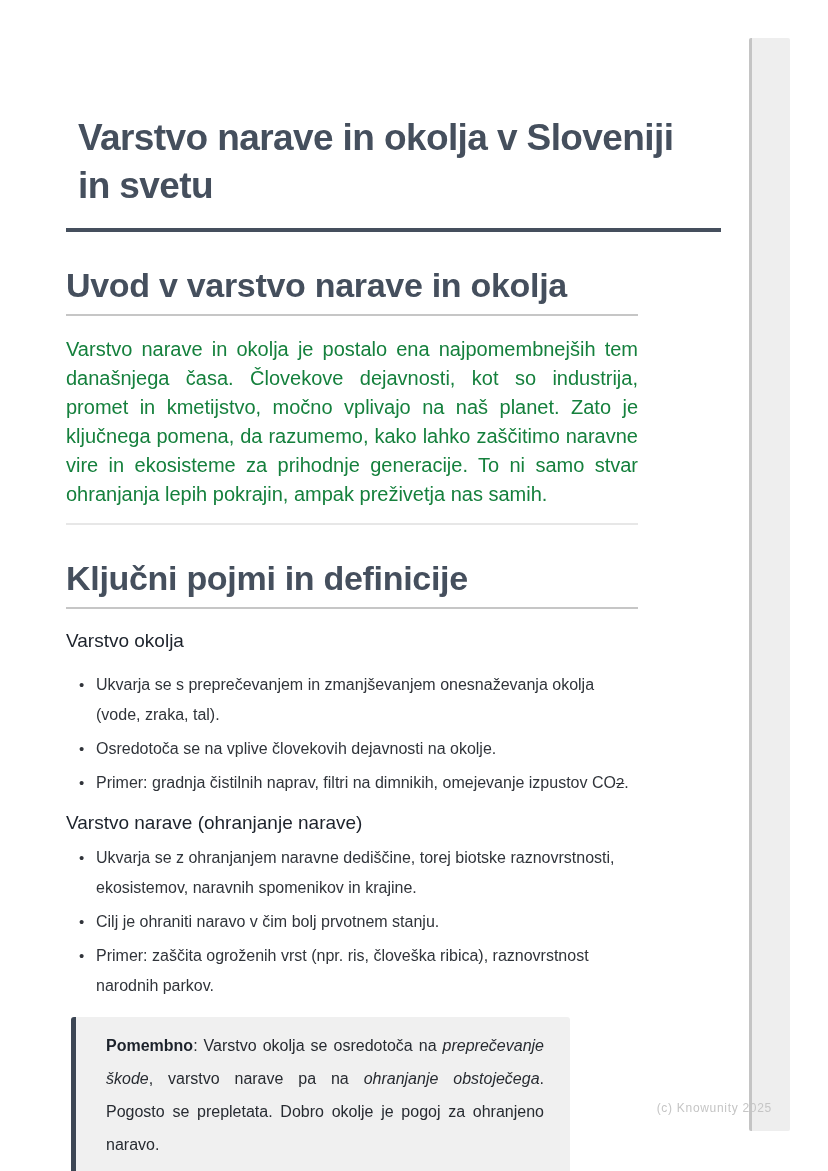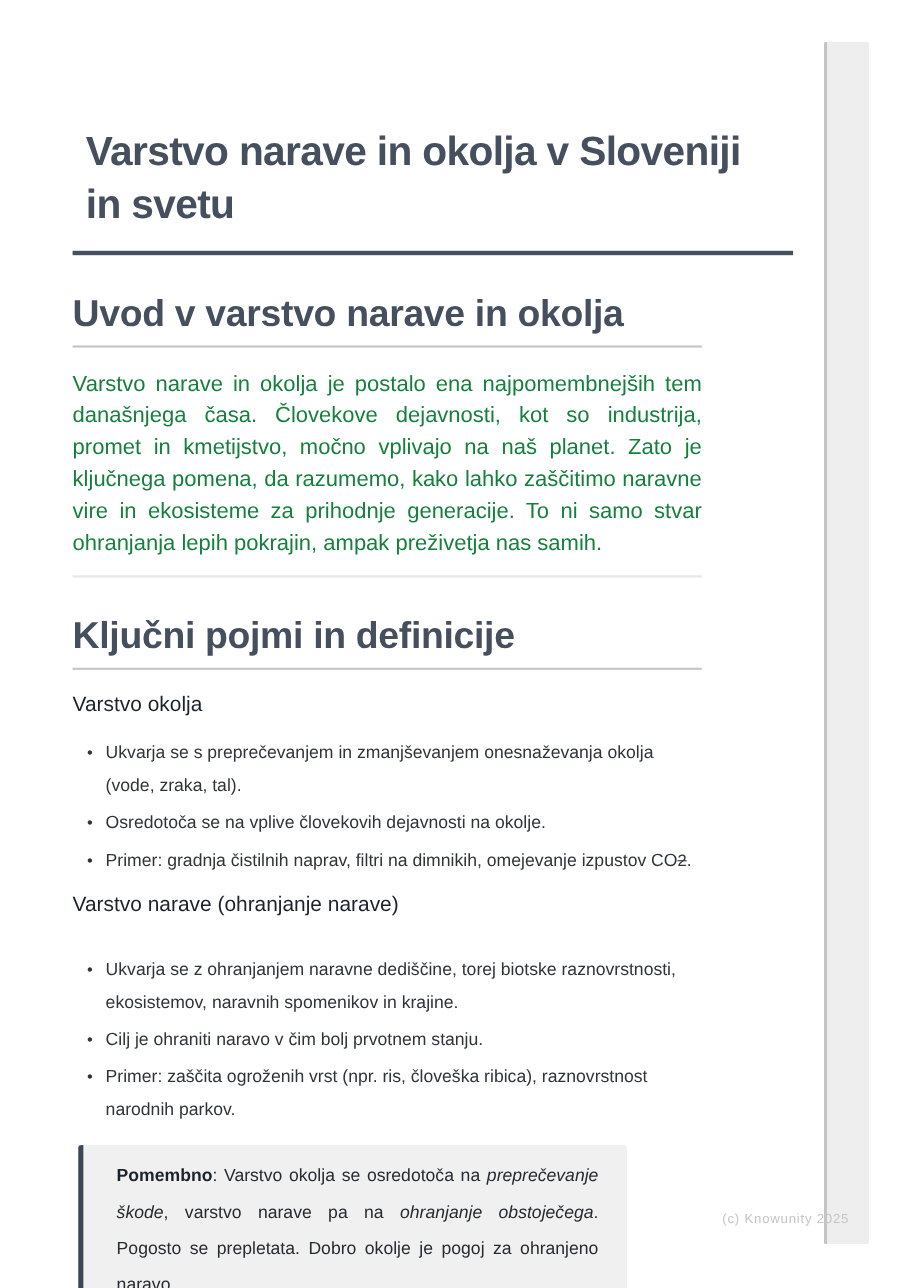--- a/index.html
+++ b/index.html
@@ -165,21 +165,21 @@
       </li>
       <li>
         <span>Osredotoča se na vplive človekovih dejavnosti na okolje.</span>
       </li>
       <li>
         <span>Primer: gradnja čistilnih naprav, filtri na dimnikih, omejevanje izpustov CO</span><span class="strike-sub">2</span><span>.</span>
       </li>
     </ul>
 
     <h3 class="subheading" style="margin-top:14px;">Varstvo narave (ohranjanje narave)</h3>
-    <ul class="bullet-list" style="margin-top:34px;">
+    <ul class="bullet-list" style="margin-top:10px;">
       <li>
         <span>Ukvarja se z ohranjanjem naravne dediščine, torej biotske raznovrstnosti, ekosistemov, naravnih spomenikov in krajine.</span>
       </li>
       <li>
         <span>Cilj je ohraniti naravo v čim bolj prvotnem stanju.</span>
       </li>
       <li>
         <span>Primer: zaščita ogroženih vrst (npr. ris, človeška ribica), raznovrstnost narodnih parkov.</span>
       </li>
     </ul>

